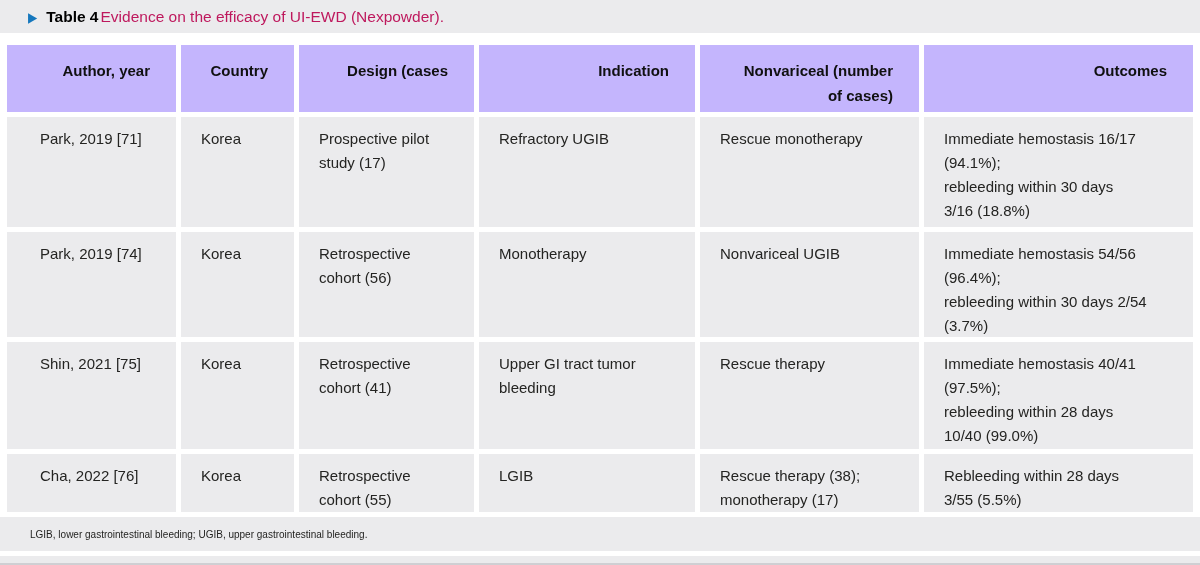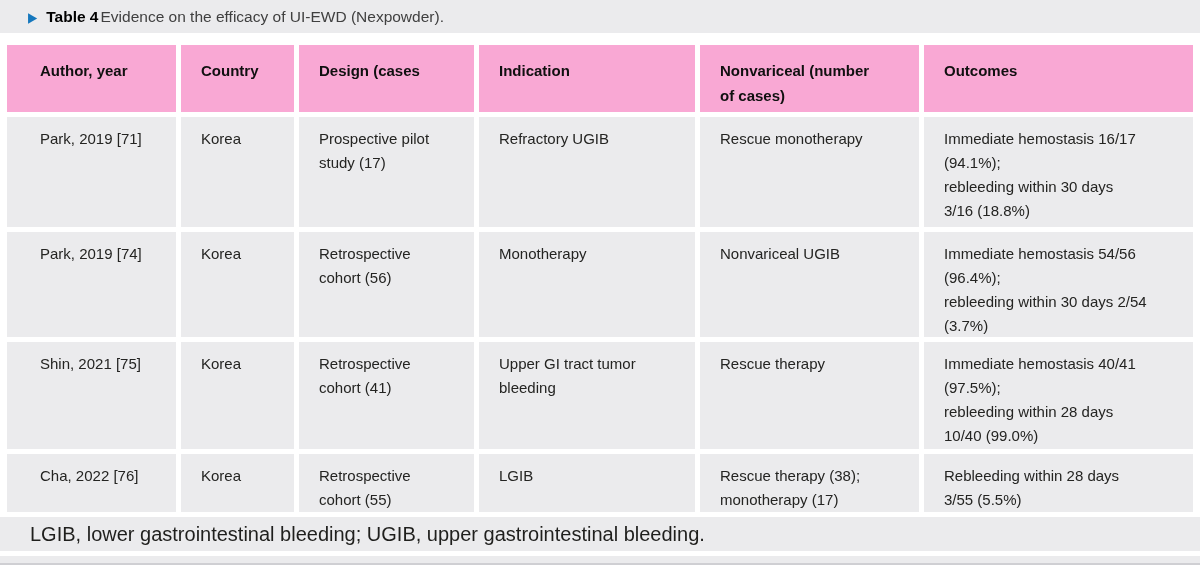--- a/index.html
+++ b/index.html
@@ -16,56 +16,57 @@
     background: #ebebed;
     display: flex; align-items: center;
     padding-left: 28px;
     margin-bottom: 12px;
   }
   .tri {
     color: #1577bd; font-size: 12px; margin-right: 9px; line-height: 1;
     transform: scaleY(1.15);
   }
   .tlabel { font-weight: bold; font-size: 15.5px; color: #000; margin-right: 2px; }
-  .ttext  { font-size: 15.5px; color: #404040; }
+  .ttext  { font-size: 15.5px; color: #be185d; }
 
   .grid {
     margin: 0 7px;
     display: grid;
     grid-template-columns: 169px 113px 175px 216px 219px 269px;
     grid-template-rows: 67px 110px 105px 107px 58px;
     gap: 5px;
     background: #ffffff;
     flex: 0 0 auto;
   }
   .hcell {
-    background: #f9a8d4;
+    background: #c4b5fd;
     font-weight: bold;
     font-size: 15px;
     color: #101010;
     line-height: 25px;
-    padding: 13px 16px 0 20px;
+    padding: 13px 26px 0 20px;
+    text-align: right;
   }
   .cell {
     background: #ebebed;
     font-size: 15px;
     color: #242422;
     line-height: 24px;
     padding: 10px 10px 0 20px;
   }
   .c0 { padding-left: 33px; }
   .line { display: block; }
 
   .footer-bar {
     margin-top: 5px;
     height: 34px; flex: 0 0 34px;
     background: #ebebed;
     display: flex; align-items: center;
     padding-left: 30px;
-    font-size: 20px;
+    font-size: 10px;
     color: #1f1f1d;
   }
   .bottom-strip {
     margin-top: 5px;
     flex: 1 1 auto;
     background: #ebebed;
     border-bottom: 2px solid #cfcfd3;
   }
 </style>
 </head>

